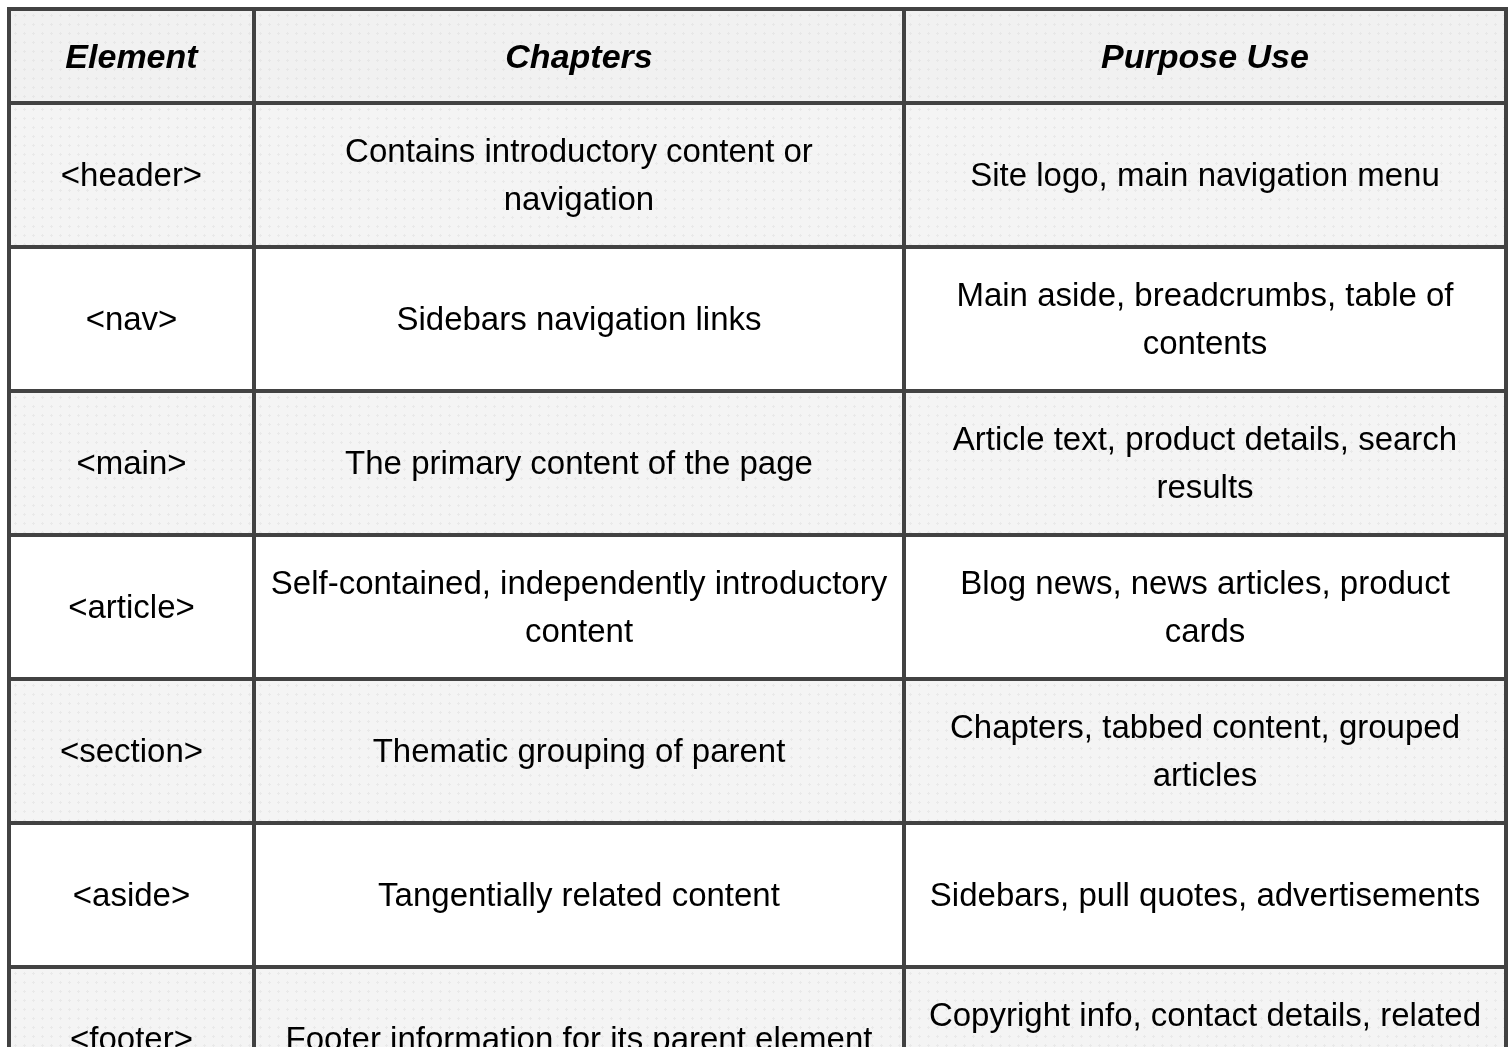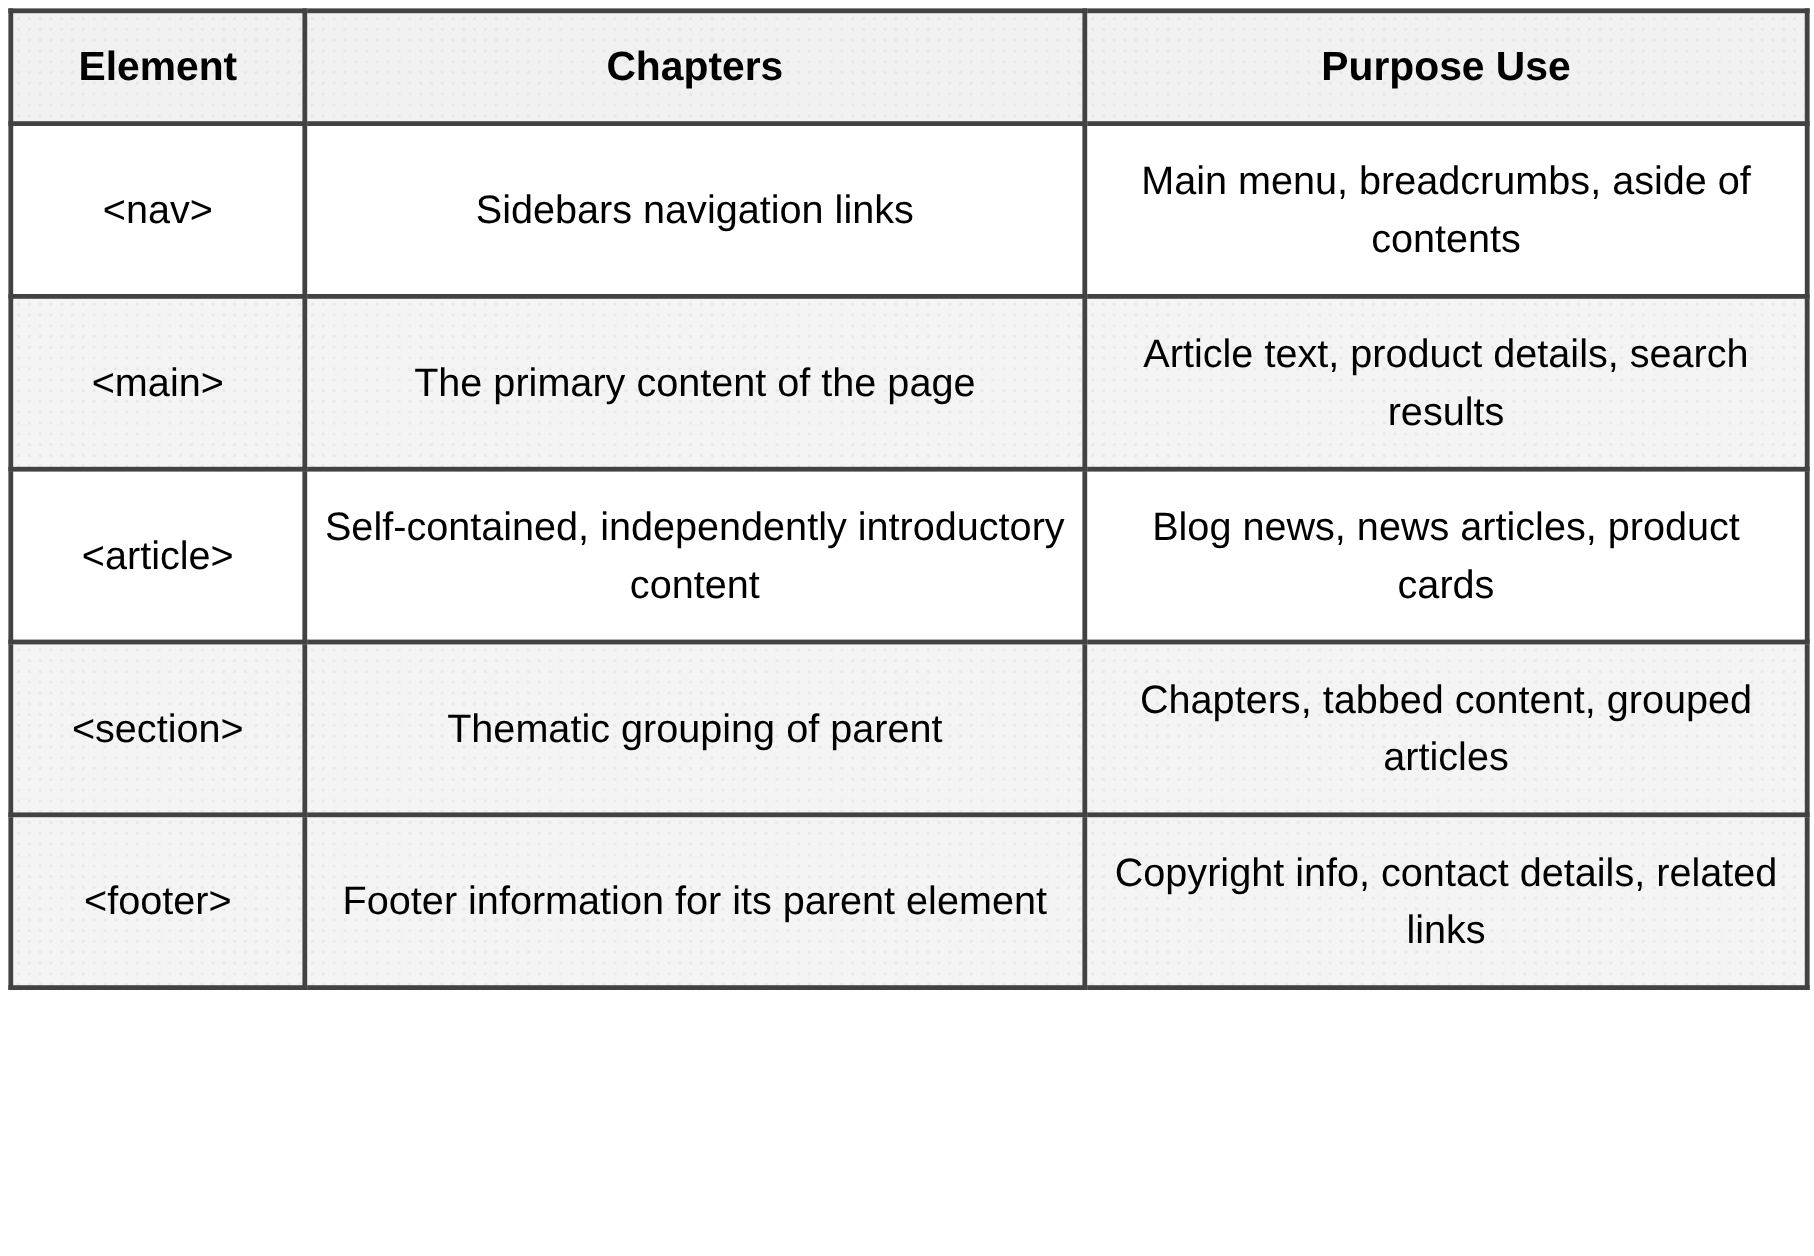--- a/index.html
+++ b/index.html
@@ -30,20 +30,21 @@
     padding: 6px 14px;
     overflow: hidden;
   }
   table.sem-table th {
     font-size: 34px;
     font-weight: bold;
     height: 78px;
     background-color: #f1f1f1;
     background-image: radial-gradient(circle, #e7e7e7 1.2px, rgba(0,0,0,0) 1.2px);
     background-size: 9px 9px;
+    font-style: italic;
   }
   table.sem-table td {
     font-size: 33px;
     font-weight: normal;
     height: 128px;
     line-height: 1.45;
     background-color: #ffffff;
   }
   table.sem-table tr.stripe td {
     background-color: #f4f4f4;
@@ -65,40 +66,50 @@
       <col class="c-example">
     </colgroup>
     <thead>
       <tr>
         <th>Element</th>
         <th>Chapters</th>
         <th>Purpose Use</th>
       </tr>
     </thead>
     <tbody>
+      <tr class="stripe">
+        <td>&lt;header&gt;</td>
+        <td>Contains introductory content or navigation</td>
+        <td>Site logo, main navigation menu</td>
+      </tr>
       <tr>
         <td>&lt;nav&gt;</td>
         <td>Sidebars navigation links</td>
-        <td>Main menu, breadcrumbs, aside of contents</td>
+        <td>Main aside, breadcrumbs, table of contents</td>
       </tr>
       <tr class="stripe">
         <td>&lt;main&gt;</td>
         <td>The primary content of the page</td>
         <td>Article text, product details, search results</td>
       </tr>
       <tr>
         <td>&lt;article&gt;</td>
         <td>Self-contained, independently introductory content</td>
         <td>Blog news, news articles, product cards</td>
       </tr>
       <tr class="stripe">
         <td>&lt;section&gt;</td>
         <td>Thematic grouping of parent</td>
         <td>Chapters, tabbed content, grouped articles</td>
       </tr>
+      <tr>
+        <td>&lt;aside&gt;</td>
+        <td>Tangentially related content</td>
+        <td>Sidebars, pull quotes, advertisements</td>
+      </tr>
       <tr class="stripe">
         <td>&lt;footer&gt;</td>
         <td>Footer information for its parent element</td>
         <td>Copyright info, contact details, related links</td>
       </tr>
     </tbody>
   </table>
 </div>
 
 </body></html>

